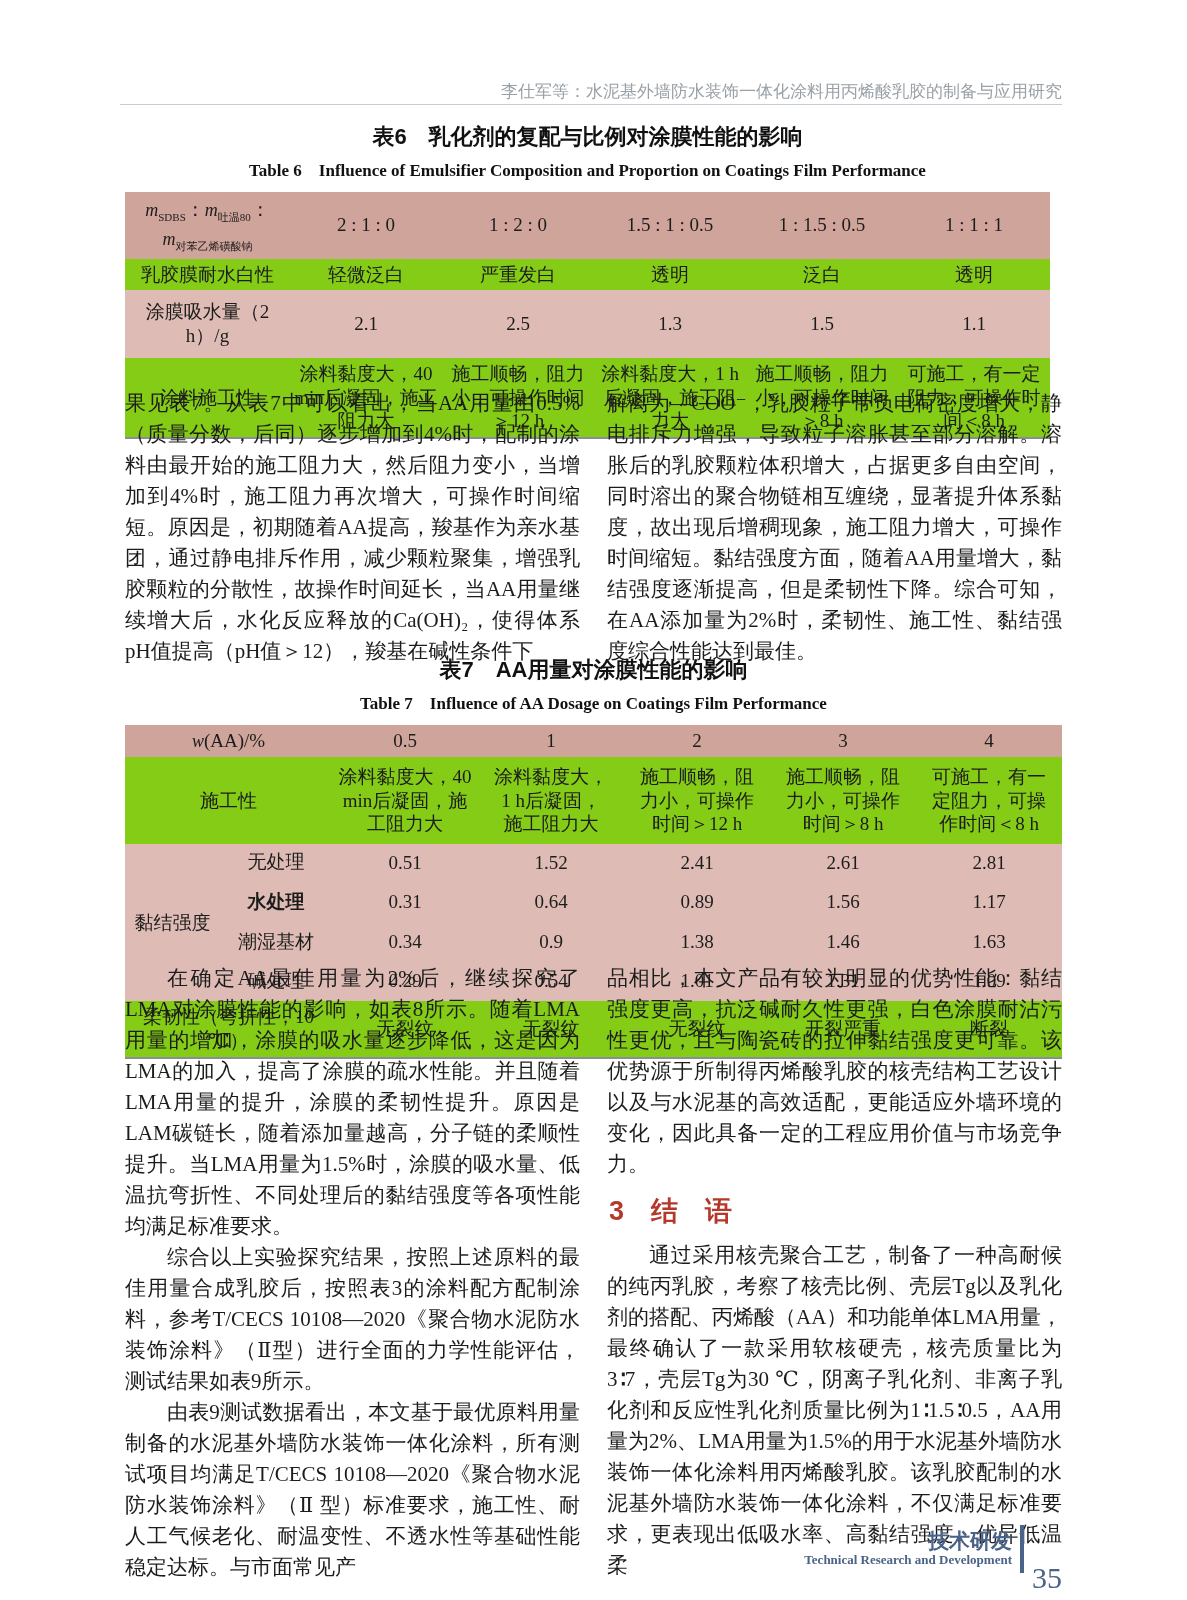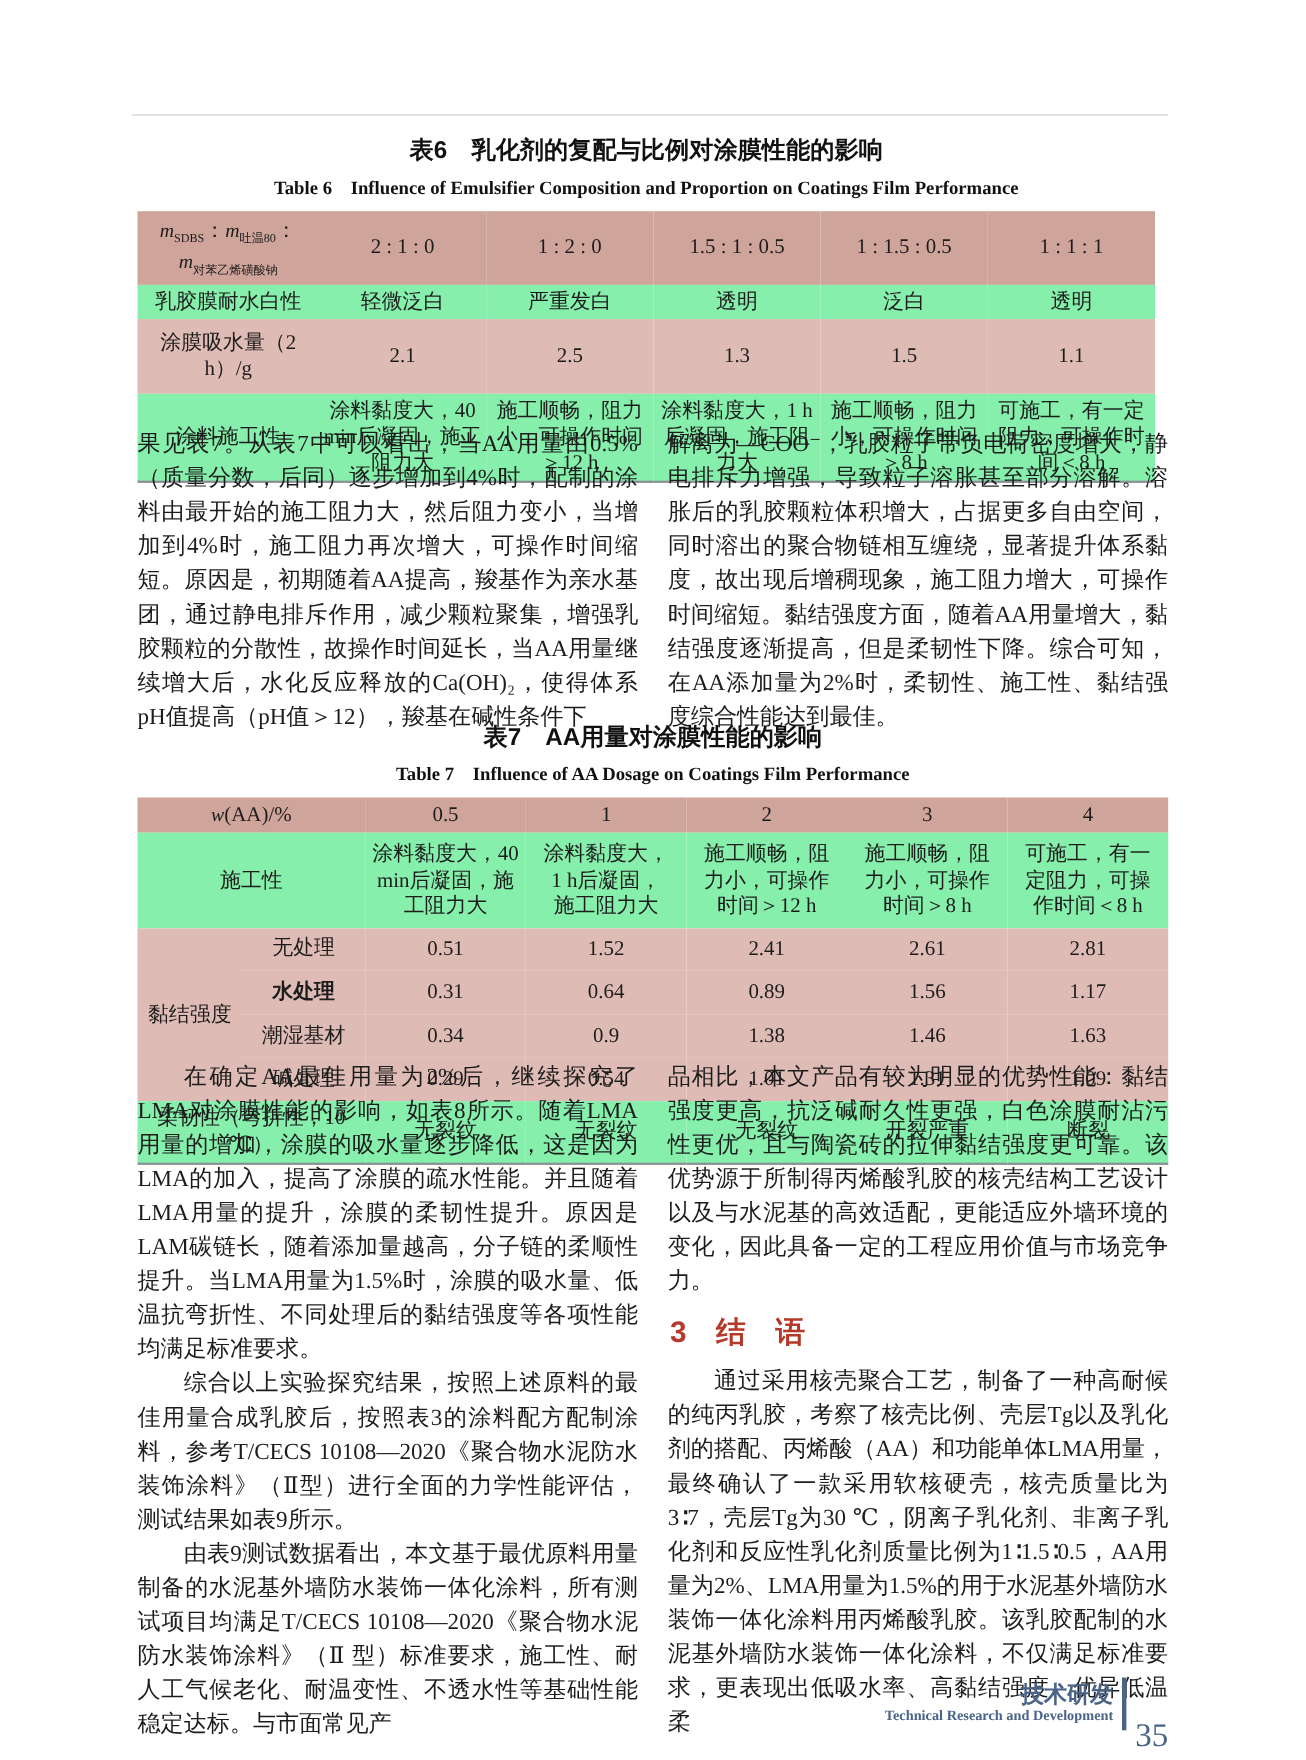--- a/index.html
+++ b/index.html
@@ -16,21 +16,21 @@
       font-weight:bold;font-size:22px;color:#111;margin:0 0 7px 0;}
   .cap-en{text-align:center;font-family:"Liberation Serif","DejaVu Serif",serif;
       font-weight:bold;font-size:17px;color:#111;margin:0 0 10px 0;}
 
   
   table.tbl{border-collapse:collapse;table-layout:fixed;width:100%;}
   table.tbl td{font-size:19px;text-align:center;vertical-align:middle;padding:4px 4px;line-height:1.25;}
   td.lbl{text-align:left;padding-left:8px;}
   .row-dark td{background:#cfa49b;}
   .row-lite td{background:#debcb5;}
-  .row-white td{background:#86efac;}
+  .row-white td{background:#84cc16;}
   .tbl-bottom{border-bottom:2px solid #8a8f94;}
   .mvar{font-style:italic;font-size:18px;}
   .msub{font-size:11px;}
   .t6-wrap{position:absolute;top:122px;left:125px;width:925px;}
   .t7-wrap{position:absolute;top:655px;left:125px;width:937px;}
   .small-cell{font-size:18px;}
 
   
   .cols{position:absolute;left:125px;width:937px;display:flex;gap:27px;}
   .cols-a{top:388px;}
@@ -49,20 +49,21 @@
   .footer-zh{font-family:"Liberation Sans","DejaVu Sans",sans-serif;font-weight:bold;font-size:21px;line-height:1.1;}
   .footer-en{font-family:"Liberation Serif","DejaVu Serif",serif;font-weight:bold;font-size:13px;line-height:1.3;}
   .footer-bar{width:4px;height:48px;background:#4a6388;}
   .footer-page{font-family:"Liberation Serif","DejaVu Serif",serif;font-size:30px;color:#4a6388;padding-top:22px;margin-top:37px;}
 </style>
 </head>
 <body>
 
 <div class="page">
 
+  <div class="running-head">李仕军等：水泥基外墙防水装饰一体化涂料用丙烯酸乳胶的制备与应用研究</div>
   <div class="head-rule"></div>
 
   <div class="t6-wrap">
     <p class="cap-zh">表6　乳化剂的复配与比例对涂膜性能的影响</p>
     <p class="cap-en">Table 6　Influence of Emulsifier Composition and Proportion on Coatings Film Performance</p>
     <table class="tbl">
       <colgroup>
           <col style="width:165px">
           <col style="width:152px">
           <col style="width:152px">

